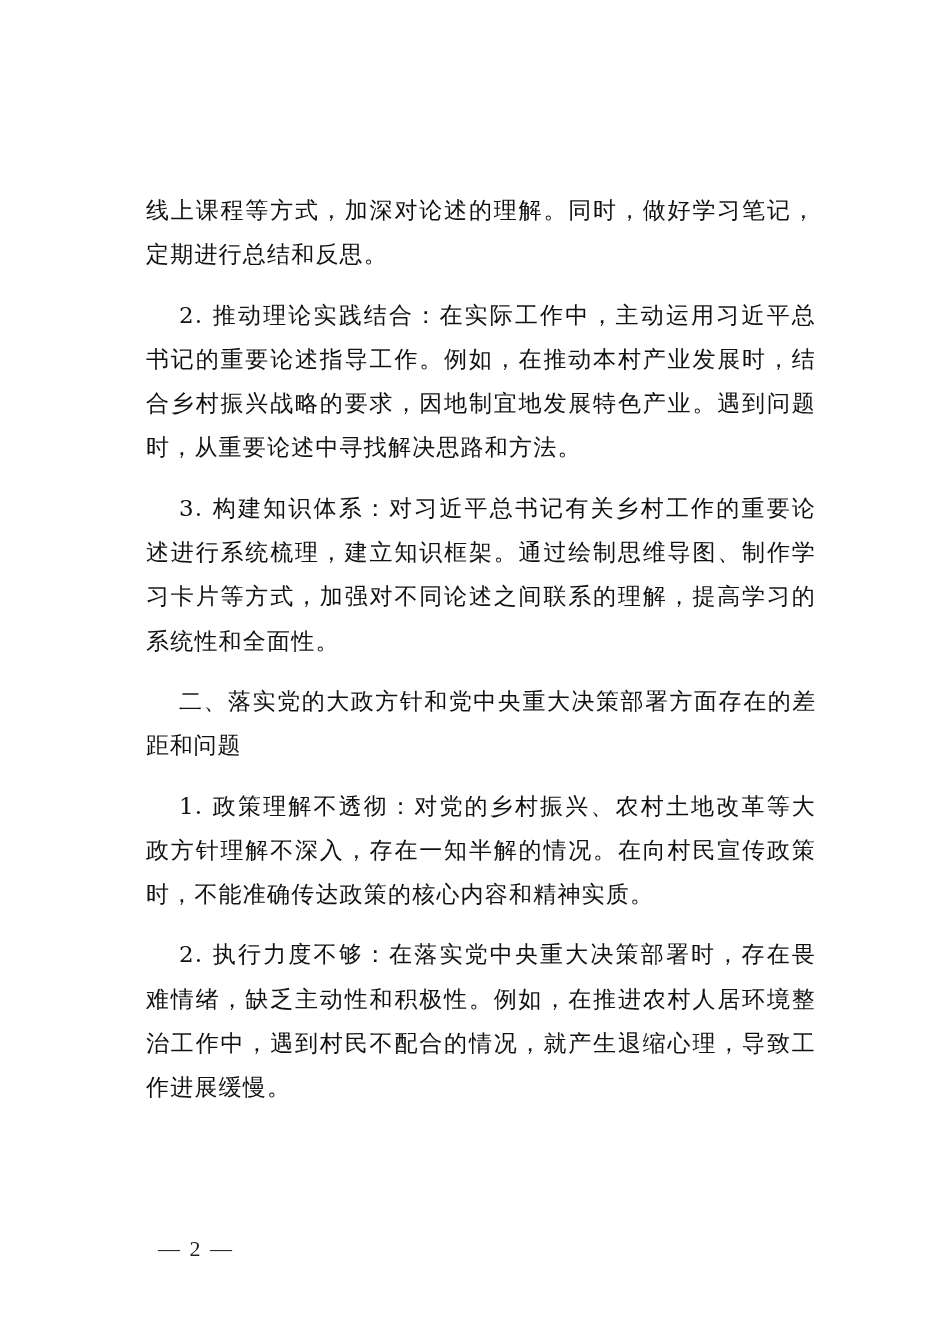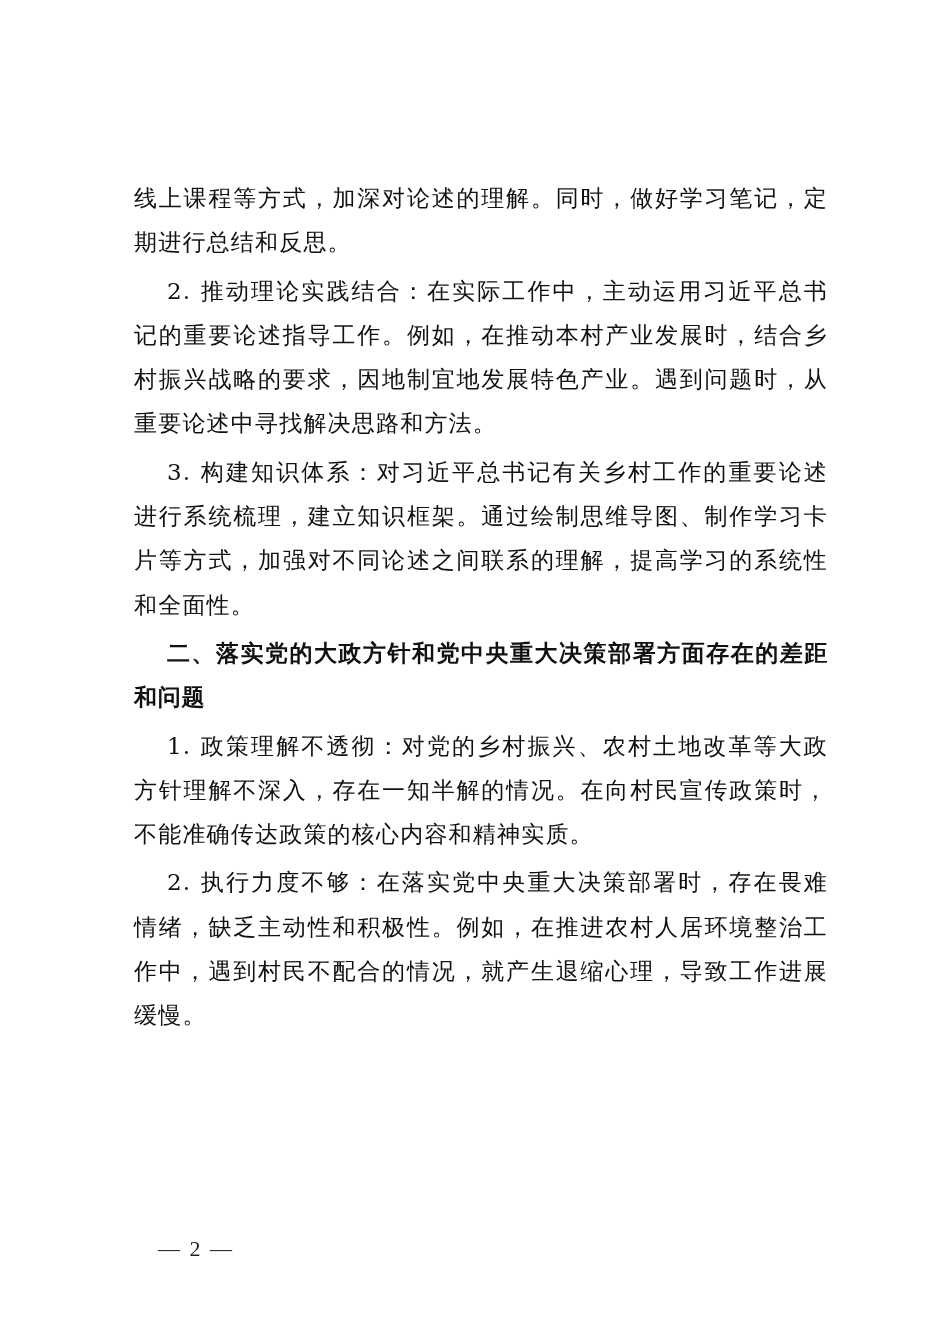--- a/index.html
+++ b/index.html
@@ -27,29 +27,29 @@
       width: 702px;
       color: #111111;
       font-family: "DejaVu Serif", "Liberation Serif", serif;
       font-size: 23px;
       line-height: 44.3px;
       letter-spacing: 1.2px;
       text-align: justify;
       text-justify: inter-character;
     }
     .para {
-      margin: 4px;
+      margin: 16px;
       padding: 0;
     }
     .indent {
       text-indent: 33px;
     }
     .heading {
       font-family: "DejaVu Sans", "Liberation Sans", sans-serif;
-      font-weight: bold;
+      font-weight: normal;
       letter-spacing: 0.8px;
       color: #111111;
     }
     .page-number {
       position: absolute;
       left: 158px;
       top: 1236px;
       font-family: "Liberation Serif", "DejaVu Serif", serif;
       font-size: 22px;
       color: #222222;

